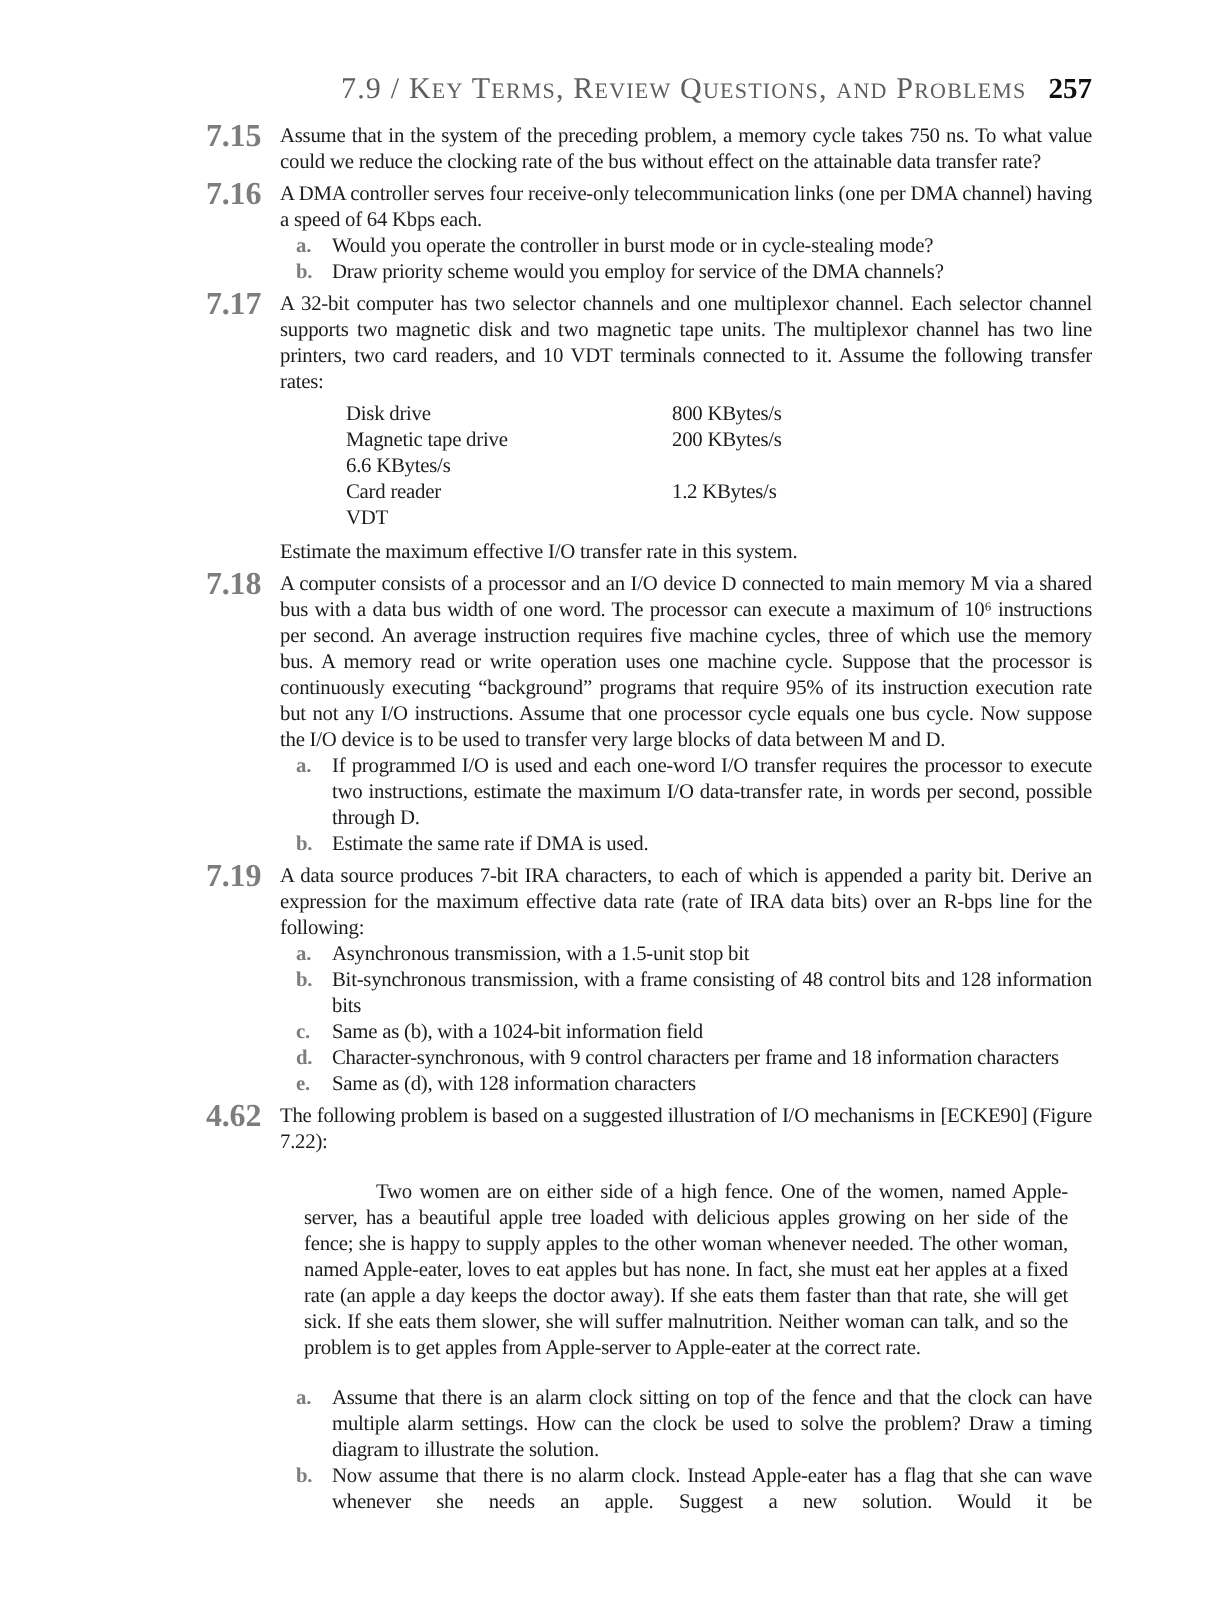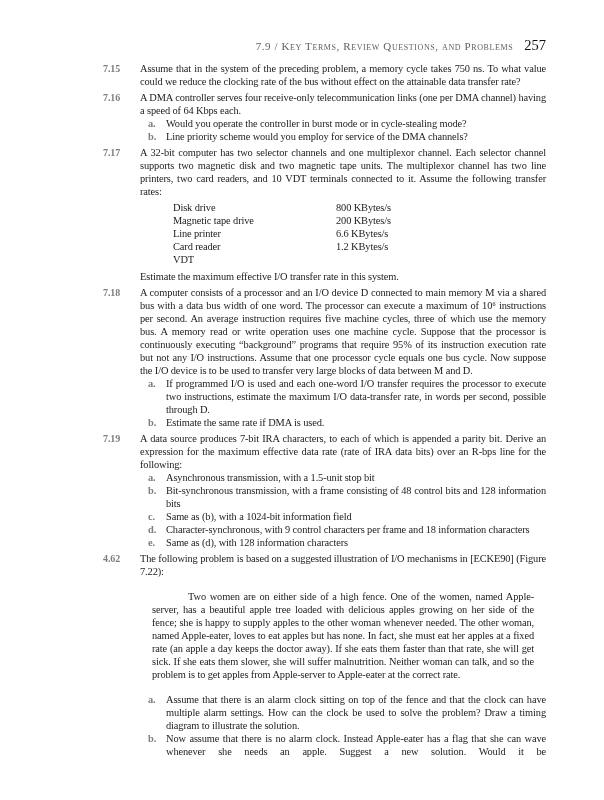--- a/index.html
+++ b/index.html
@@ -16,45 +16,45 @@
   .running-head {
     position: absolute;
     top: 36px;
     left: 0;
     width: 546px;
     text-align: right;
     white-space: nowrap;
   }
   .head-title {
     font-variant: small-caps;
-    font-size: 11px;
+    font-size: 15px;
     letter-spacing: 0.6px;
     color: #5f5f5f;
   }
   .head-pagenum {
     font-size: 14.5px;
-    font-weight: normal;
+    font-weight: bold;
     color: #101010;
     margin-left: 11px;
   }
   .content {
     position: absolute;
     top: 62px;
     left: 103px;
     width: 443px;
   }
   .problem {
     display: grid;
     grid-template-columns: 37px 1fr;
     margin-bottom: 3px;
   }
   .pnum {
     font-weight: bold;
     color: #7d7d7d;
-    font-size: 10px;
+    font-size: 16px;
     line-height: 13px;
     letter-spacing: -0.1px;
   }
   .pbody {
     font-size: 10.4px;
     line-height: 13px;
     letter-spacing: -0.12px;
   }
   .ptext {
     margin: 0;
@@ -108,40 +108,39 @@
     <section class="problem">
       <span class="pnum">7.16</span>
       <div class="pbody">
         <p class="ptext">A DMA controller serves four receive-only telecommunication links (one per DMA channel) having a speed of 64 Kbps each.</p>
         <div class="subitem">
           <span class="sublabel">a.</span>
           <p class="subtext">Would you operate the controller in burst mode or in cycle-stealing mode?</p>
         </div>
         <div class="subitem">
           <span class="sublabel">b.</span>
-          <p class="subtext">Line priority scheme would you employ for service of the DMA channels?</p>
+          <p class="subtext">Draw priority scheme would you employ for service of the DMA channels?</p>
         </div>
       </div>
     </section>
 
     <section class="problem">
       <span class="pnum">7.17</span>
       <div class="pbody">
         <p class="ptext">A 32-bit computer has two selector channels and one multiplexor channel. Each selector channel supports two magnetic disk and two magnetic tape units. The multiplexor channel has two line printers, two card readers, and 10 VDT terminals connected to it. Assume the following transfer rates:</p>
         <div class="rate-table">
           <div class="rate-row">
             <span class="rate-device">Disk drive</span>
             <span class="rate-value">800 KBytes/s</span>
           </div>
           <div class="rate-row">
             <span class="rate-device">Magnetic tape drive</span>
             <span class="rate-value">200 KBytes/s</span>
           </div>
           <div class="rate-row">
-            <span class="rate-device">Line printer</span>
             <span class="rate-value">6.6 KBytes/s</span>
           </div>
           <div class="rate-row">
             <span class="rate-device">Card reader</span>
             <span class="rate-value">1.2 KBytes/s</span>
           </div>
           <div class="rate-row">
             <span class="rate-device">VDT</span>
           </div>
         </div>

